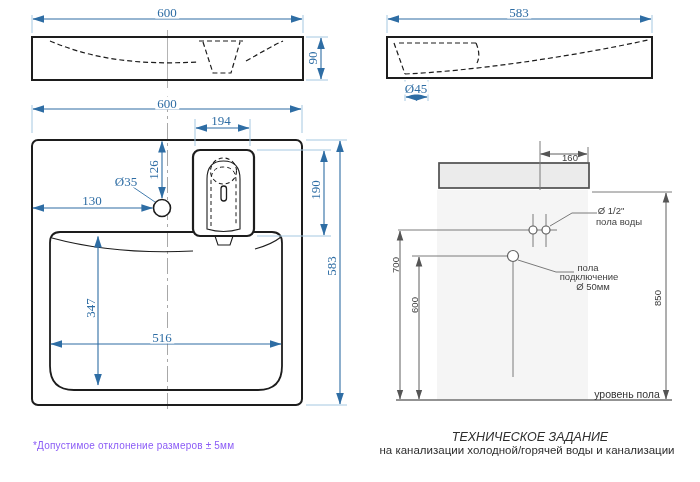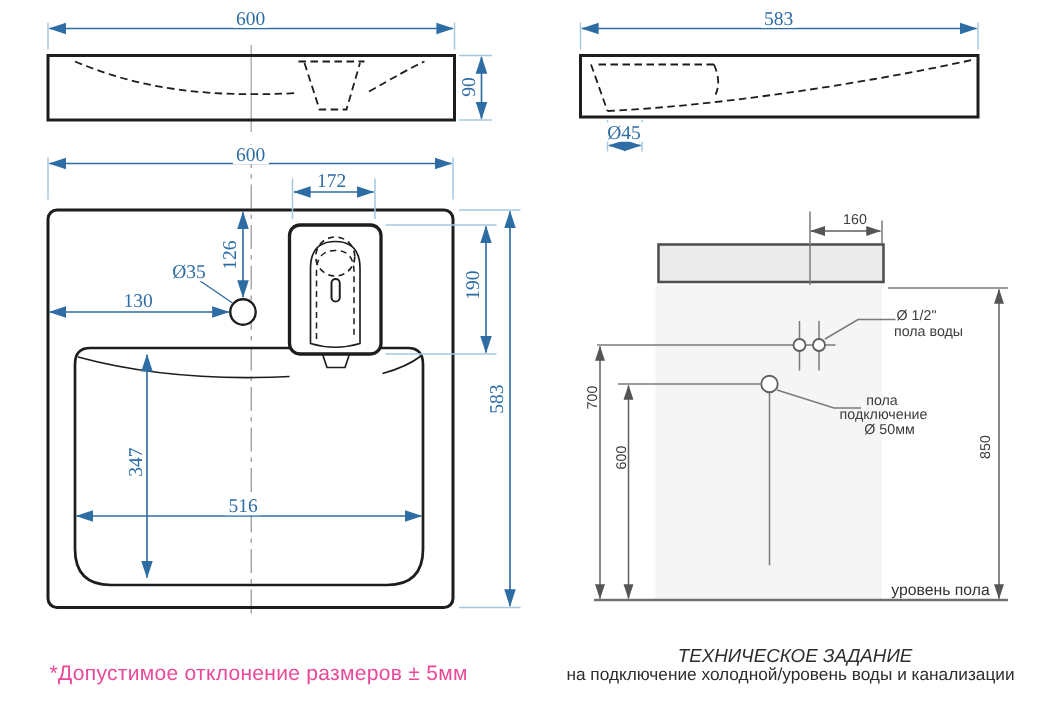--- a/index.html
+++ b/index.html
@@ -16,21 +16,21 @@
     font-family:"Liberation Serif",serif;font-size:13px;color:#2e6da4;
     background:#ffffff;padding:0 2px;
   }
   .gray{
     font-family:"Liberation Sans",sans-serif;font-size:9.5px;color:#3d3d3d;
     background:transparent;padding:0 1px;
   }
   .rot{transform:translate(-50%,-50%) rotate(-90deg);}
   .floorlbl{font-size:10.5px;color:#333;}
   .note{
-    position:absolute;left:33px;top:440px;font-size:14px;color:#ec4899;
+    position:absolute;left:33px;top:440px;font-size:10px;color:#8b5cf6;
     letter-spacing:0.2px;
   }
   .title{
     position:absolute;transform:translate(-50%,-50%);white-space:nowrap;
     font-size:12.5px;color:#2d2d2d;font-style:italic;
   }
   .subtitle{
     position:absolute;transform:translate(-50%,-50%);white-space:nowrap;
     font-size:11.5px;color:#2d2d2d;
   }
@@ -153,35 +153,35 @@
   </g>
 </svg>
 
 <span class="lbl blue" style="left:167px;top:12px;">600</span>
 <span class="lbl blue rot" style="left:312px;top:58px;">90</span>
 
 <span class="lbl blue" style="left:519px;top:12px;">583</span>
 <span class="lbl blue" style="left:416px;top:88px;">Ø45</span>
 
 <span class="lbl blue" style="left:167px;top:103px;">600</span>
-<span class="lbl blue" style="left:221px;top:120px;">172</span>
+<span class="lbl blue" style="left:221px;top:120px;">194</span>
 <span class="lbl blue rot" style="left:153px;top:170px;">126</span>
 <span class="lbl blue" style="left:126px;top:181px;font-family:Liberation Serif, serif;">Ø35</span>
 <span class="lbl blue" style="left:92px;top:200px;">130</span>
 <span class="lbl blue rot" style="left:315px;top:190px;">190</span>
 <span class="lbl blue rot" style="left:331px;top:266px;">583</span>
 <span class="lbl blue rot" style="left:90px;top:308px;">347</span>
 <span class="lbl blue" style="left:162px;top:337px;text-align:right;">516</span>
 
-<span class="lbl gray" style="left:570px;top:147px;">160</span>
+<span class="lbl gray" style="left:570px;top:158px;">160</span>
 <span class="lbl gray" style="left:611px;top:211px;">Ø 1/2"</span>
 <span class="lbl gray" style="left:619px;top:222px;">пола воды</span>
 <span class="lbl gray rot" style="left:396px;top:265px;">700</span>
 <span class="lbl gray rot" style="left:415px;top:305px;">600</span>
 <span class="lbl gray" style="left:588px;top:268px;">пола</span>
 <span class="lbl gray" style="left:589px;top:277px;">подключение</span>
 <span class="lbl gray" style="left:593px;top:287px;text-align:center;">Ø 50мм</span>
 <span class="lbl gray rot" style="left:658px;top:298px;">850</span>
 <span class="lbl gray floorlbl" style="left:627px;top:394px;">уровень пола</span>
 
 <span class="note">*Допустимое отклонение размеров ± 5мм</span>
 <span class="title" style="left:530px;top:437px;">ТЕХНИЧЕСКОЕ ЗАДАНИЕ</span>
-<span class="subtitle" style="left:527px;top:450px;">на подключение холодной/уровень воды и канализации</span>
+<span class="subtitle" style="left:527px;top:450px;">на канализации холодной/горячей воды и канализации</span>
 
 </body></html>

